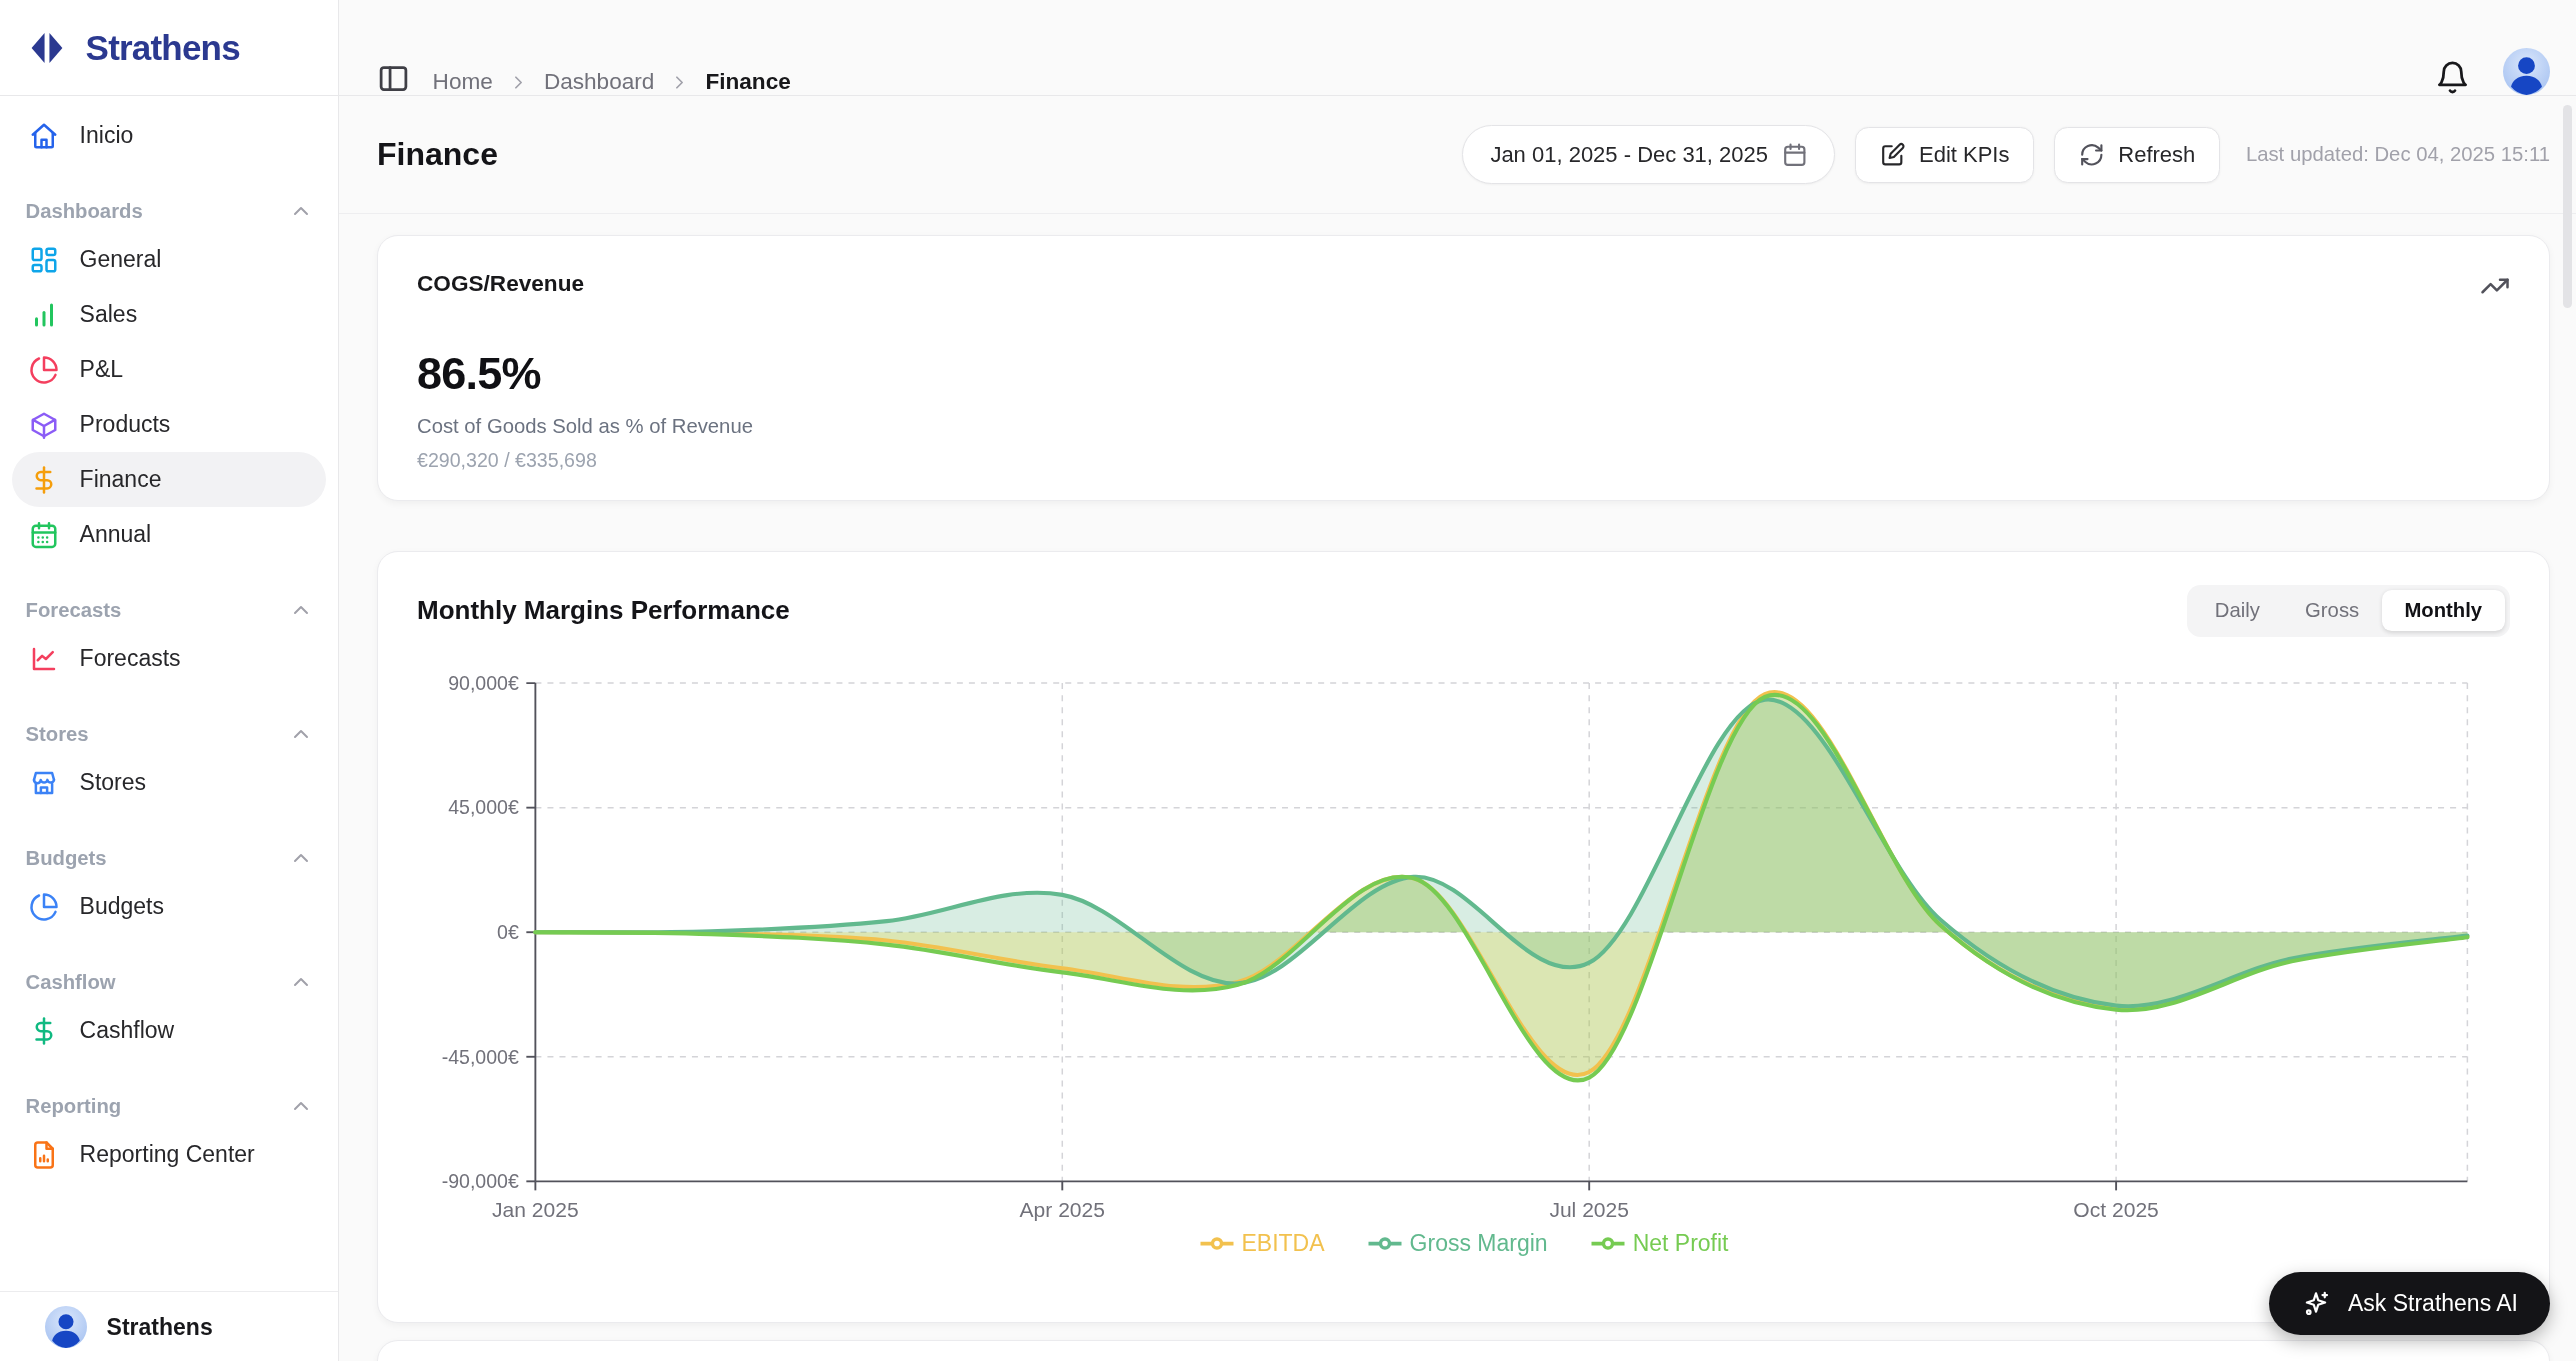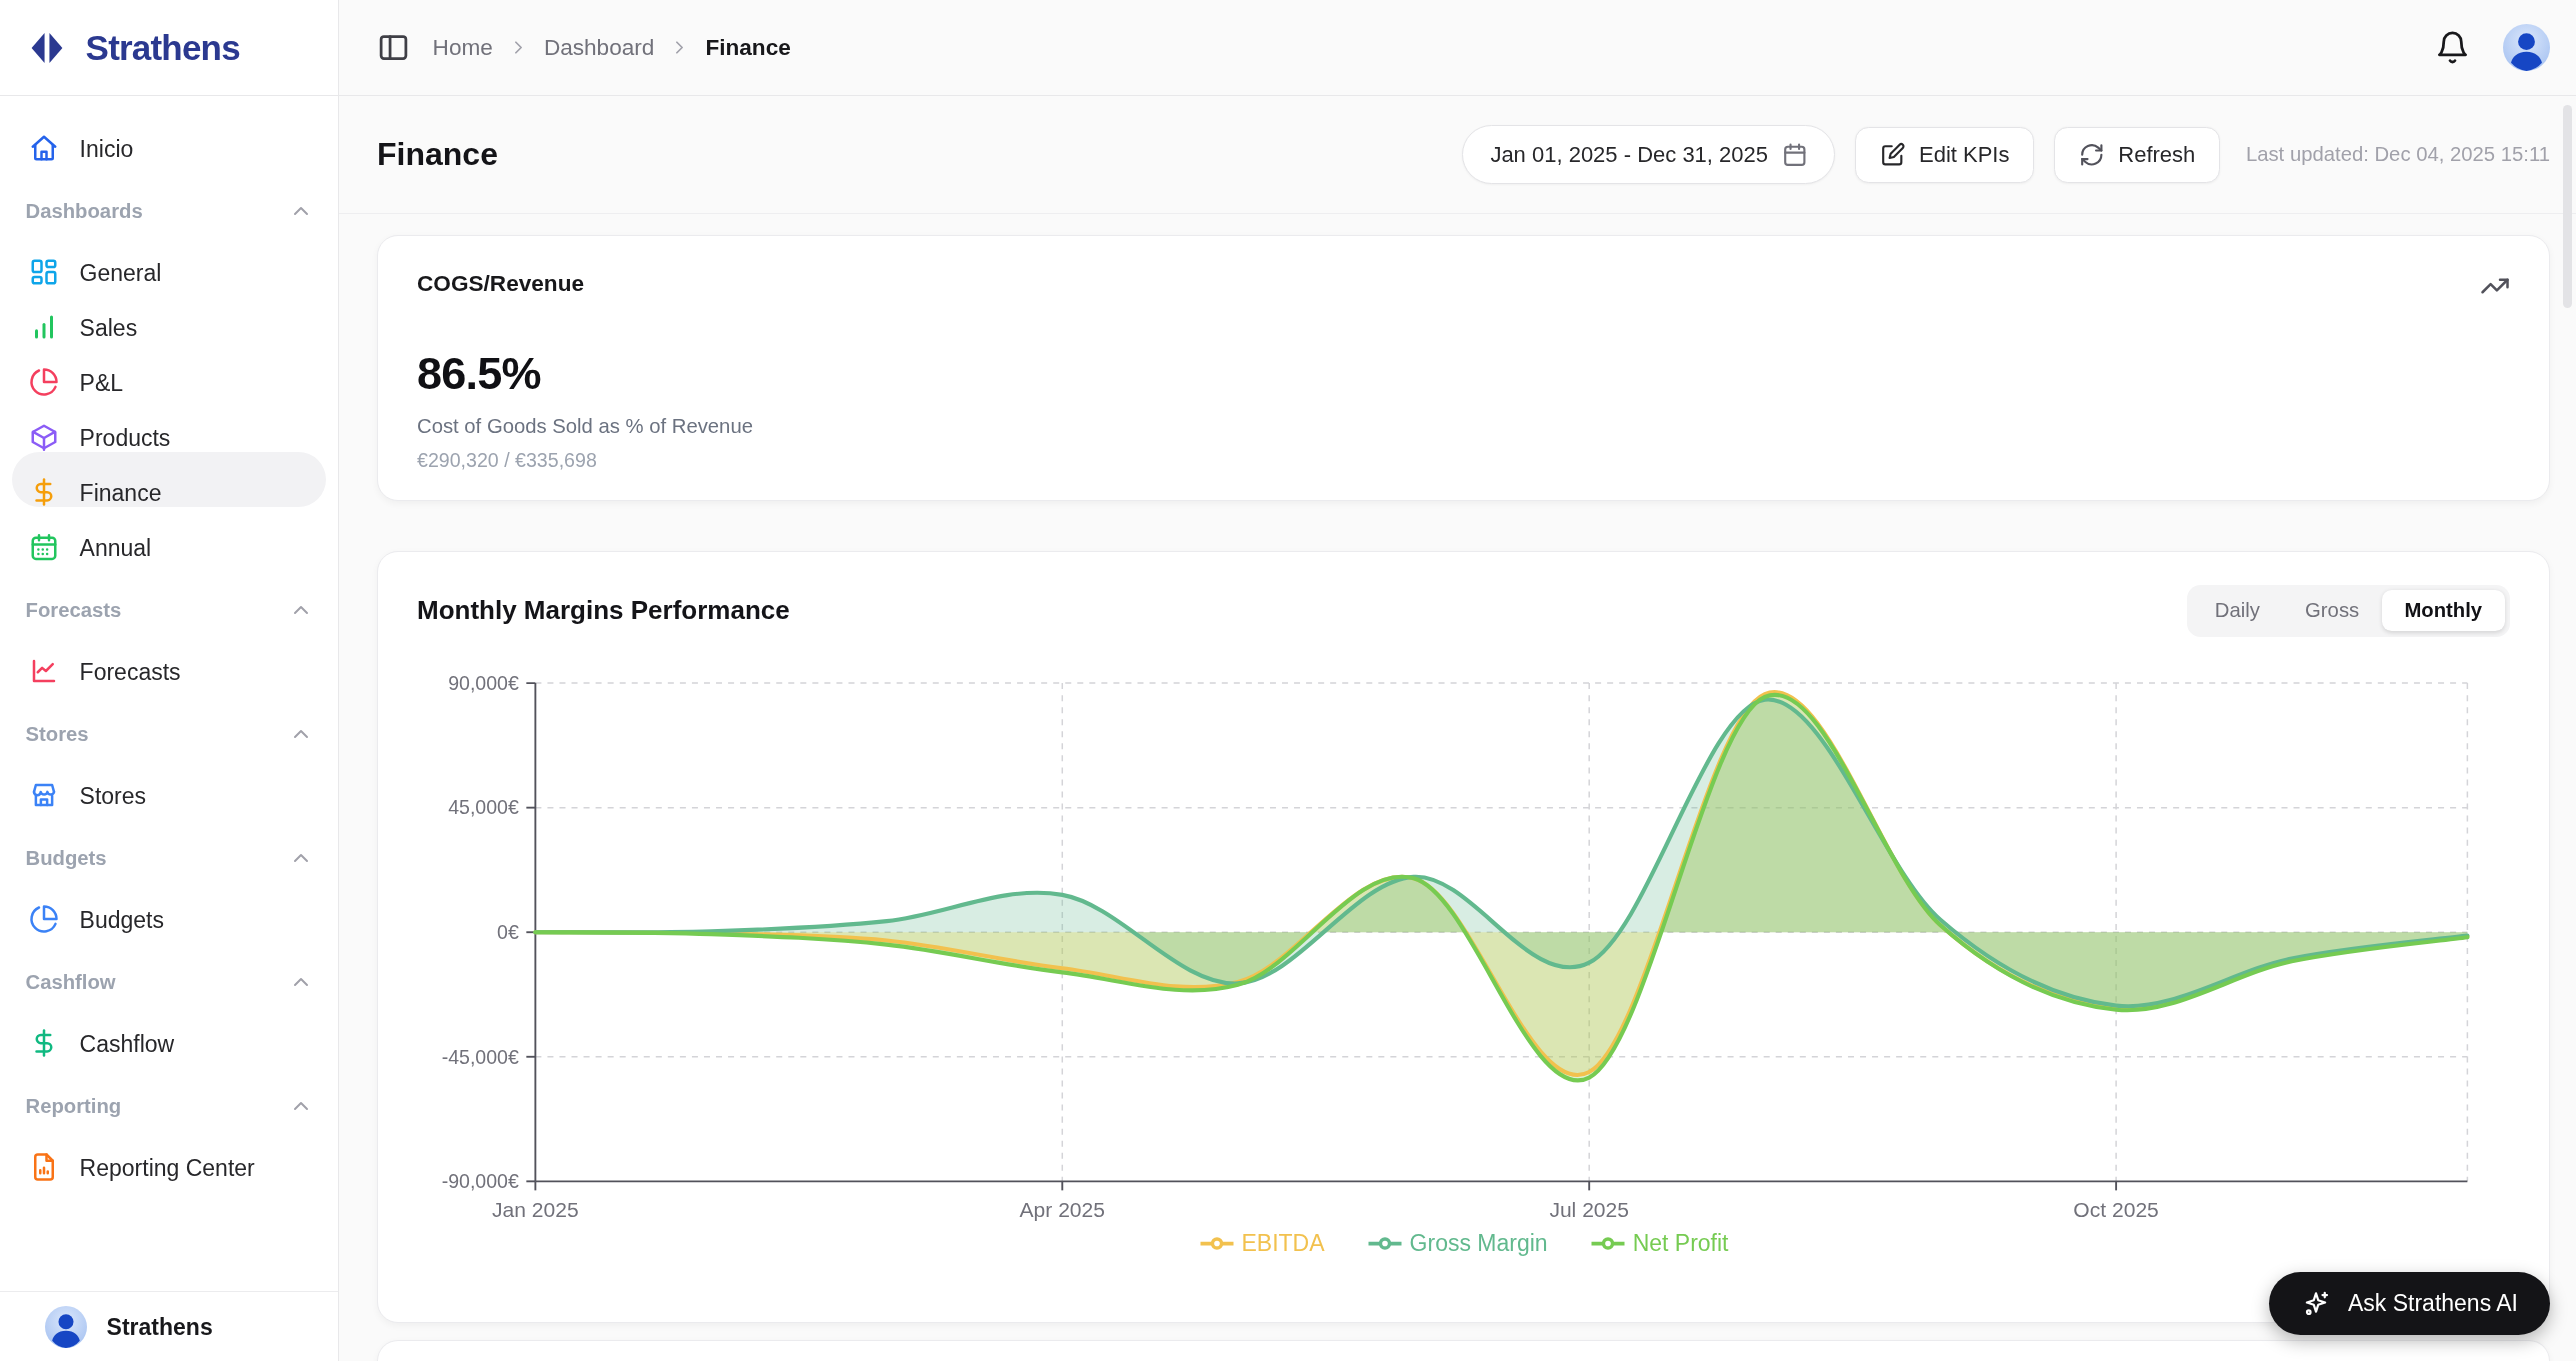--- a/index.html
+++ b/index.html
@@ -6,33 +6,33 @@
   html,body { width:2576px; height:1362px; overflow:hidden; }
   body { font-family:"Liberation Sans","DejaVu Sans",sans-serif; background:#fafafa; color:#18181b; }
   #app { position:relative; width:2576px; height:1362px; overflow:hidden; }
 
   
   .sidebar { position:absolute; left:0; top:0; width:339px; height:100%; background:#ffffff; border-right:1.5px solid #e8e8ea; z-index:10; }
   .side-header { height:96px; display:flex; align-items:center; gap:18px; padding:0 25.6px; border-bottom:1.5px solid #e8e8ea; }
   .logo-mark { width:42px; height:42px; flex:0 0 auto; }
   .logo-text { font-size:35px; font-weight:800; letter-spacing:-0.8px; color:#2b3990; }
   .side-nav { padding:12px 12px 0; }
-  .nav-item { display:flex; align-items:flex-end; gap:21px; height:55px; padding:0 16.6px; border-radius:28px; font-size:23px; font-weight:500; color:#27272a; cursor:pointer; }
+  .nav-item { display:flex; align-items:center; gap:21px; height:55px; padding:0 16.6px; border-radius:28px; font-size:23px; font-weight:500; color:#27272a; cursor:pointer; }
   .nav-item.active { background:#f2f2f4; }
   .nav-item .nicon { width:30px; height:30px; flex:0 0 auto; }
   .nav-item .nicon svg { width:30px; height:30px; display:block; }
   .nav-section { display:flex; align-items:center; justify-content:space-between; margin:36px 4.5px 9px; padding:0 9px; color:#9ca3af; font-size:20.3px; font-weight:600; cursor:pointer; }
   .nav-section svg { width:24px; height:24px; }
   .side-footer { position:absolute; bottom:0; left:0; width:100%; height:71px; border-top:1.5px solid #ececee; display:flex; align-items:center; gap:19.6px; padding:0 27px 0 45px; background:#fff; }
   .side-footer .avatar { width:42px; height:42px; }
   .side-footer .uname { font-size:23px; font-weight:700; color:#18181b; }
 
   
   .main { position:absolute; left:339px; top:0; right:0; bottom:0; background:#fafafa; }
-  .topbar { height:96px; display:flex; align-items:center; padding:0 25.6px 0 38px; border-bottom:1.5px solid #e8e8ea; }
+  .topbar { height:96px; display:flex; align-items:flex-end; padding:0 25.6px 0 38px; border-bottom:1.5px solid #e8e8ea; }
   .crumbs { display:flex; align-items:center; gap:15px; margin-left:22.6px; font-size:22.6px; color:#71717a; }
   .crumbs .sep svg { width:21px; height:21px; display:block; }
   .crumbs .current { color:#18181b; font-weight:600; }
   .topbar .spacer { flex:1; }
   .icon-btn { background:none; border:none; cursor:pointer; display:flex; align-items:center; }
   .bell svg { width:35px; height:35px; }
   .topbar .avatar { width:47px; height:47px; margin-left:33px; cursor:pointer; }
 
   .titlebar { height:118px; display:flex; align-items:center; padding:0 26px 0 38px; border-bottom:1.5px solid #eeeef0; }
   .page-title { font-size:32px; font-weight:700; color:#141418; }

